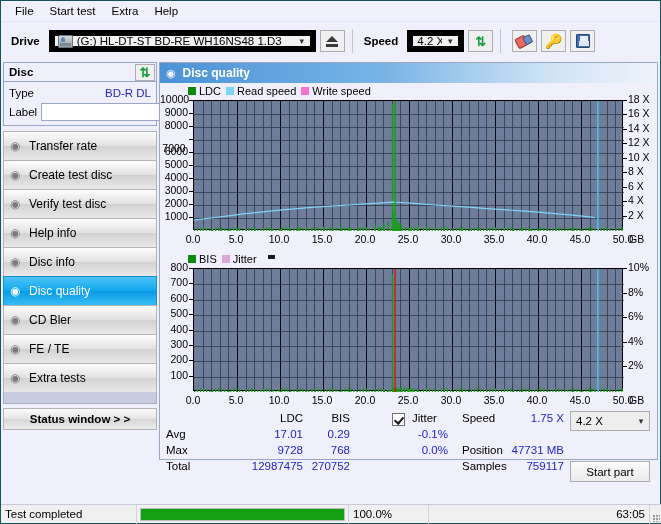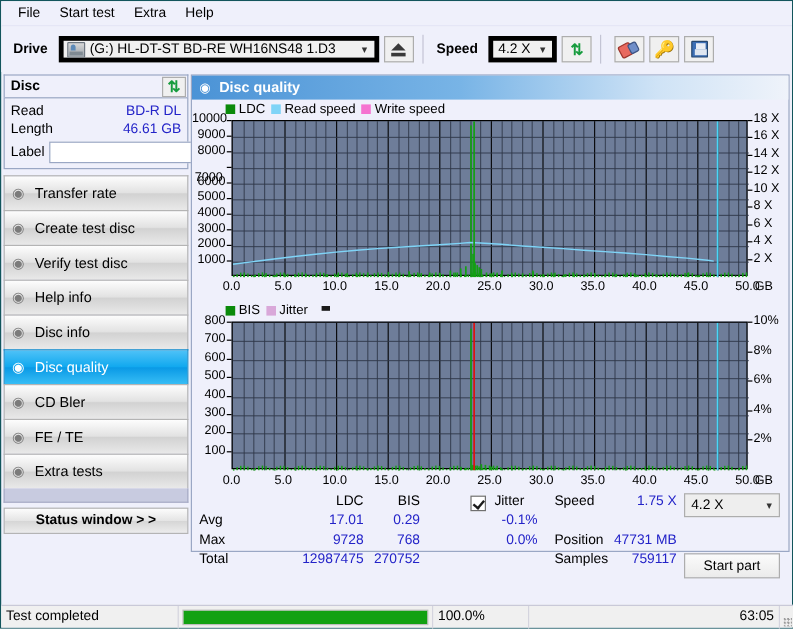--- a/index.html
+++ b/index.html
@@ -49,21 +49,21 @@
   }
   .menu-item { padding:2px 8px; color:#000; font-size:11.5px; }
 
   
   .toolbar {
     height:38px; background:#eff0fb; display:flex; align-items:center;
     padding:0 6px; gap:0;
   }
   .tb-label { font-weight:bold; font-size:11.5px; margin-right:9px; margin-left:4px;}
   .combo {
-    height:22px; background:#f0f0f0; border:4px solid #000000;
+    height:22px; background:#f0f0f0; border:6px solid #000000;
     display:flex; align-items:center; position:relative;
   }
   .drive-combo { width:267px; padding-left:3px; }
   .drive-ico {
     width:15px;height:13px;flex:none;margin-right:4px;
     background:linear-gradient(#d8d8d8,#9aa2aa);
     border:1px solid #6d7680; border-radius:1px; position:relative;
   }
   .drive-ico::before{
     content:"";position:absolute;left:2px;top:1px;width:4px;height:5px;
@@ -218,21 +218,21 @@
     display:flex;align-items:center;justify-content:center;
   }
 
   
   .statusbar {
     position:absolute; left:0; bottom:0; width:661px; height:19px;
     background:#f0f0f0; border-top:1px solid #c9c9d8; display:flex; align-items:center;
     font-size:11.5px;
   }
   .sb-cell { height:19px; display:flex; align-items:center; padding:0 4px; border-right:1px solid #d4d4de;}
-  .sb-text { width:148px; }
+  .sb-text { width:136px; }
   .progress-cell { width:212px; padding:2px 3px; }
   .progress {
     width:100%; height:13px; background:#fff; border:1px solid #bdbdbd; position:relative;
   }
   .progress > i { display:block; height:100%; background:#12a112; }
   .sb-pct { width:80px; }
   .sb-time { flex:1; justify-content:flex-end; }
   .grip { width:12px; height:19px; position:relative; }
   .grip::after{
     content:""; position:absolute; right:2px; bottom:2px; width:7px;height:7px;
@@ -291,26 +291,22 @@
 
     <div class="left">
       <div class="panel-head">
         <b>Disc</b>
         <div class="sq-btn">
           <span class="refresh-ico">⇅</span>
         </div>
       </div>
       <div class="disc-box">
         <div class="drow">
-          <span class="dlabel">Read</span>
+          <span class="dlabel">Type</span>
           <span class="dval">BD-R DL</span>
-        </div>
-        <div class="drow">
-          <span class="dlabel">Length</span>
-          <span class="dval">46.61 GB</span>
         </div>
         <div class="label-row">
           <span class="dlabel">Label</span>
           <input class="label-input" value="" style="">
           <div class="disc-ico-btn">
             <span class="cd-glyph"></span>
           </div>
         </div>
       </div>
 

